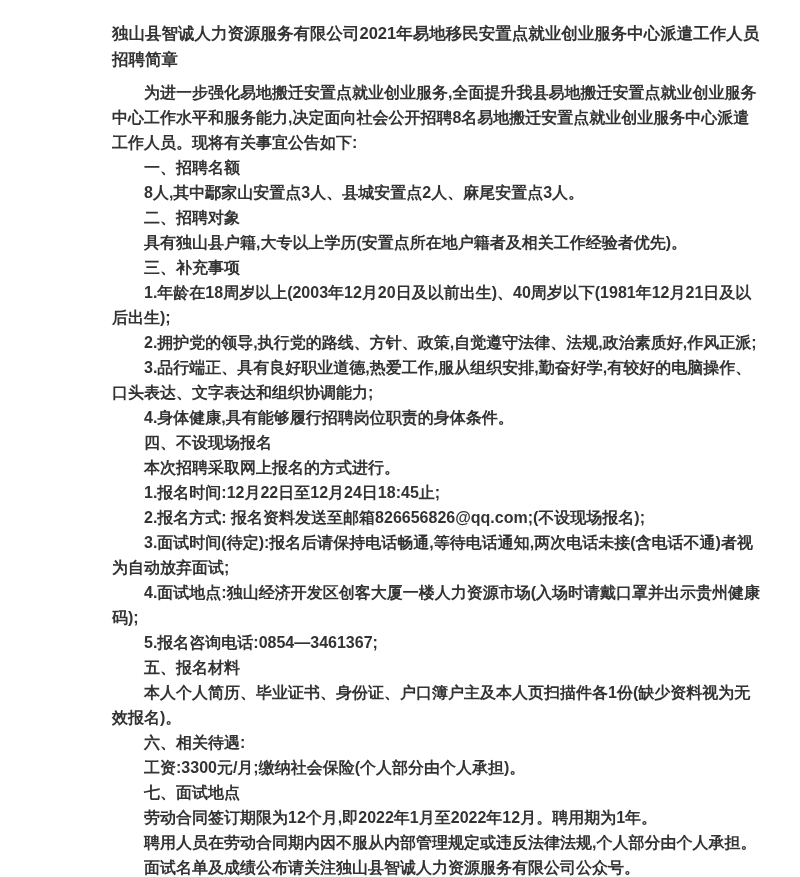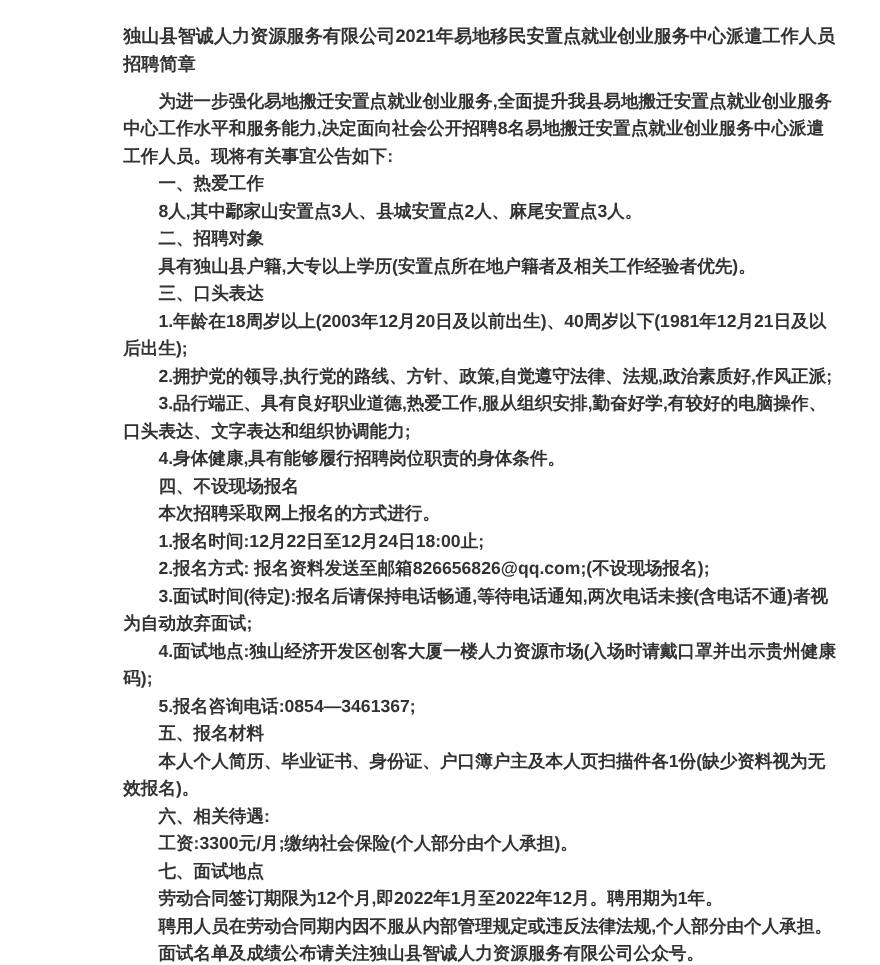--- a/index.html
+++ b/index.html
@@ -37,32 +37,32 @@
     line-height: 25px;
   }
 </style>
 </head>
 <body>
 
 <div class="doc">
   <h1 class="title">独山县智诚人力资源服务有限公司2021年易地移民安置点就业创业服务中心派遣工作人员招聘简章</h1>
   <p class="para">为进一步强化易地搬迁安置点就业创业服务,全面提升我县易地搬迁安置点就业创业服务中心工作水平和服务能力,决定面向社会公开招聘8名易地搬迁安置点就业创业服务中心派遣工作人员。现将有关事宜公告如下:</p>
   <div id="sections">
-      <h2 class="heading">一、热爱工作</h2>
+      <h2 class="heading">一、招聘名额</h2>
       <p class="para">8人,其中鄢家山安置点3人、县城安置点2人、麻尾安置点3人。</p>
       <h2 class="heading">二、招聘对象</h2>
       <p class="para">具有独山县户籍,大专以上学历(安置点所在地户籍者及相关工作经验者优先)。</p>
-      <h2 class="heading">三、口头表达</h2>
+      <h2 class="heading">三、补充事项</h2>
       <p class="para">1.年龄在18周岁以上(2003年12月20日及以前出生)、40周岁以下(1981年12月21日及以后出生);</p>
       <p class="para">2.拥护党的领导,执行党的路线、方针、政策,自觉遵守法律、法规,政治素质好,作风正派;</p>
       <p class="para">3.品行端正、具有良好职业道德,热爱工作,服从组织安排,勤奋好学,有较好的电脑操作、口头表达、文字表达和组织协调能力;</p>
       <p class="para">4.身体健康,具有能够履行招聘岗位职责的身体条件。</p>
       <h2 class="heading">四、不设现场报名</h2>
       <p class="para">本次招聘采取网上报名的方式进行。</p>
-      <p class="para">1.报名时间:12月22日至12月24日18:00止;</p>
+      <p class="para">1.报名时间:12月22日至12月24日18:45止;</p>
       <p class="para">2.报名方式: 报名资料发送至邮箱826656826@qq.com;(不设现场报名);</p>
       <p class="para">3.面试时间(待定):报名后请保持电话畅通,等待电话通知,两次电话未接(含电话不通)者视为自动放弃面试;</p>
       <p class="para">4.面试地点:独山经济开发区创客大厦一楼人力资源市场(入场时请戴口罩并出示贵州健康码);</p>
       <p class="para">5.报名咨询电话:0854—3461367;</p>
       <h2 class="heading">五、报名材料</h2>
       <p class="para">本人个人简历、毕业证书、身份证、户口簿户主及本人页扫描件各1份(缺少资料视为无效报名)。</p>
       <h2 class="heading">六、相关待遇:</h2>
       <p class="para">工资:3300元/月;缴纳社会保险(个人部分由个人承担)。</p>
       <h2 class="heading">七、面试地点</h2>
       <p class="para">劳动合同签订期限为12个月,即2022年1月至2022年12月。聘用期为1年。</p>

